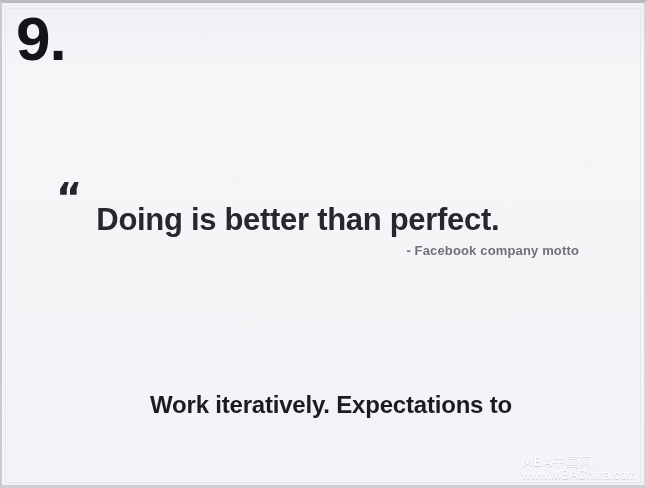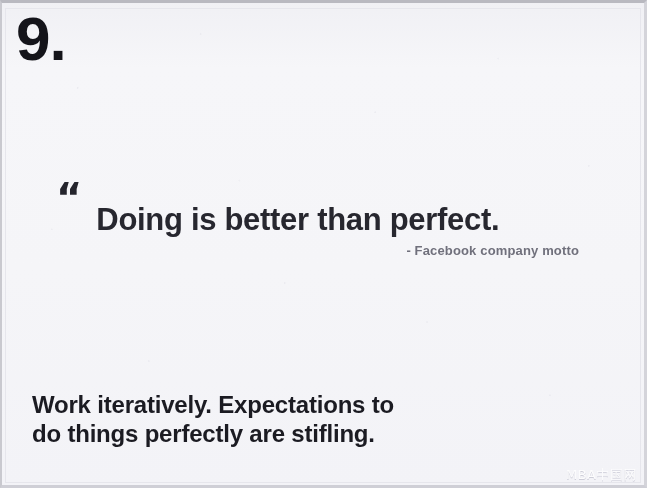--- a/index.html
+++ b/index.html
@@ -114,21 +114,21 @@
     color: #70707c;
     white-space: nowrap;
   }
 
   
   .statement {
     position: absolute;
     left: 0;
     right: 17px;
     top: 390px;
-    text-align: left;
+    text-align: center;
     color: #1b1b22;
     padding-left: 32px;
   }
   .statement-line {
     font-size: 24px;
     font-weight: bold;
     line-height: 29px;
     letter-spacing: -0.2px;
     white-space: nowrap;
   }
@@ -168,20 +168,20 @@
 
   <div class="quote-row">
     <span class="quote-mark">“</span>
     <span class="quote-text">Doing is better than perfect.</span>
   </div>
 
   <div class="attribution">- Facebook company motto</div>
 
   <div class="statement">
     <div class="statement-line">Work iteratively. Expectations to</div>
-    <div class="statement-line">do things perfectly are stifling.</div>
   </div>
 
   <div class="watermark">
     <div class="watermark-cn">MBA中国网</div>
+    <div class="watermark-url">www.MBAChina.com</div>
   </div>
 
 </div>
 
 </body></html>

